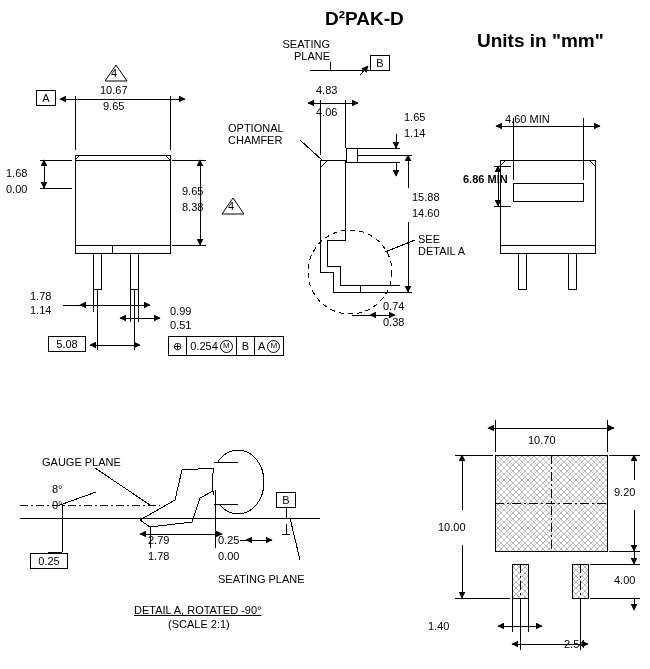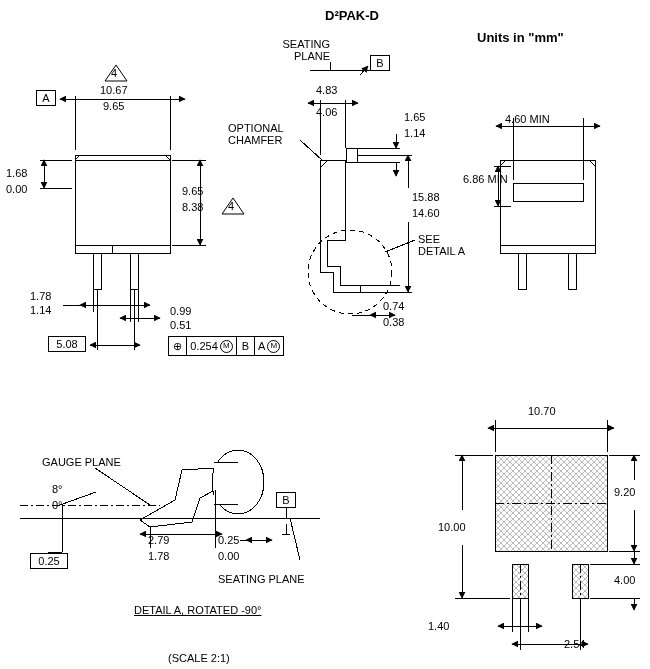--- a/index.html
+++ b/index.html
@@ -1,19 +1,19 @@
 <!DOCTYPE html>
 <html><head>
 <meta charset="utf-8">
 <style>
   html,body{margin:0;padding:0;background:#ffffff;}
   body{width:650px;height:669px;position:relative;overflow:hidden;
        font-family:"Liberation Sans", sans-serif;color:#000;}
   .lbl{position:absolute;font-size:11px;line-height:12px;white-space:pre;}
-  .ttl{position:absolute;font-weight:bold;font-size:13px;white-space:pre;}
+  .ttl{position:absolute;font-weight:bold;font-size:19px;white-space:pre;}
   .boxlbl{position:absolute;border:1px solid #000;box-sizing:border-box;
           font-size:11px;text-align:center;padding:1px 4px;background:#fff;}
   svg{position:absolute;left:0;top:0;overflow:visible;}
 </style>
 </head>
 <body>
 
 <div class="ttl" style="left:325px;top:8px;">D²PAK-D</div>
 <div class="ttl" style="left:477px;top:30px;">Units in "mm"</div>
 
@@ -250,37 +250,37 @@
 <div class="lbl" style="left:412px;top:191px;">15.88</div>
 <div class="lbl" style="left:412px;top:207px;">14.60</div>
 
 <div class="lbl" style="left:418px;top:233px;">SEE
 DETAIL A</div>
 
 <div class="lbl" style="left:383px;top:300px;">0.74</div>
 <div class="lbl" style="left:383px;top:316px;">0.38</div>
 
 <div class="lbl" style="left:505px;top:113px;">4.60 MIN</div>
-<div class="lbl" style="left:463px;top:173px;">6.86 MIN</div>
+<div class="lbl" style="left:463px;top:173px;font-weight:bold;">6.86 MIN</div>
 
 <div class="lbl" style="left:6px;top:456px;margin-left:36px;">GAUGE PLANE</div>
 <div class="lbl" style="left:52px;top:483px;">8°</div>
 <div class="lbl" style="left:52px;top:499px;">0°</div>
 <div class="boxlbl" style="left:30px;top:553px;width:38px;">0.25</div>
 
 <div class="lbl" style="left:148px;top:534px;">2.79</div>
 <div class="lbl" style="left:148px;top:550px;">1.78</div>
 
 <div class="lbl" style="left:218px;top:534px;">0.25</div>
 <div class="lbl" style="left:218px;top:550px;">0.00</div>
 
 <div class="boxlbl" style="left:276px;top:492px;width:20px;">B</div>
 <div class="lbl" style="left:218px;top:573px;">SEATING PLANE</div>
 
 <div class="lbl" style="left:134px;top:604px;text-decoration:underline;">DETAIL A, ROTATED -90°</div>
-<div class="lbl" style="left:168px;top:652px;">(SCALE 2:1)</div>
-
-<div class="lbl" style="left:528px;top:405px;text-align:right;">10.70</div>
+<div class="lbl" style="left:168px;top:618px;">(SCALE 2:1)</div>
+
+<div class="lbl" style="left:528px;top:434px;text-align:right;">10.70</div>
 <div class="lbl" style="left:614px;top:486px;">9.20</div>
 <div class="lbl" style="left:438px;top:521px;">10.00</div>
 <div class="lbl" style="left:614px;top:574px;">4.00</div>
 <div class="lbl" style="left:428px;top:620px;">1.40</div>
 <div class="lbl" style="left:564px;top:638px;">2.54</div>
 
 </body></html>

